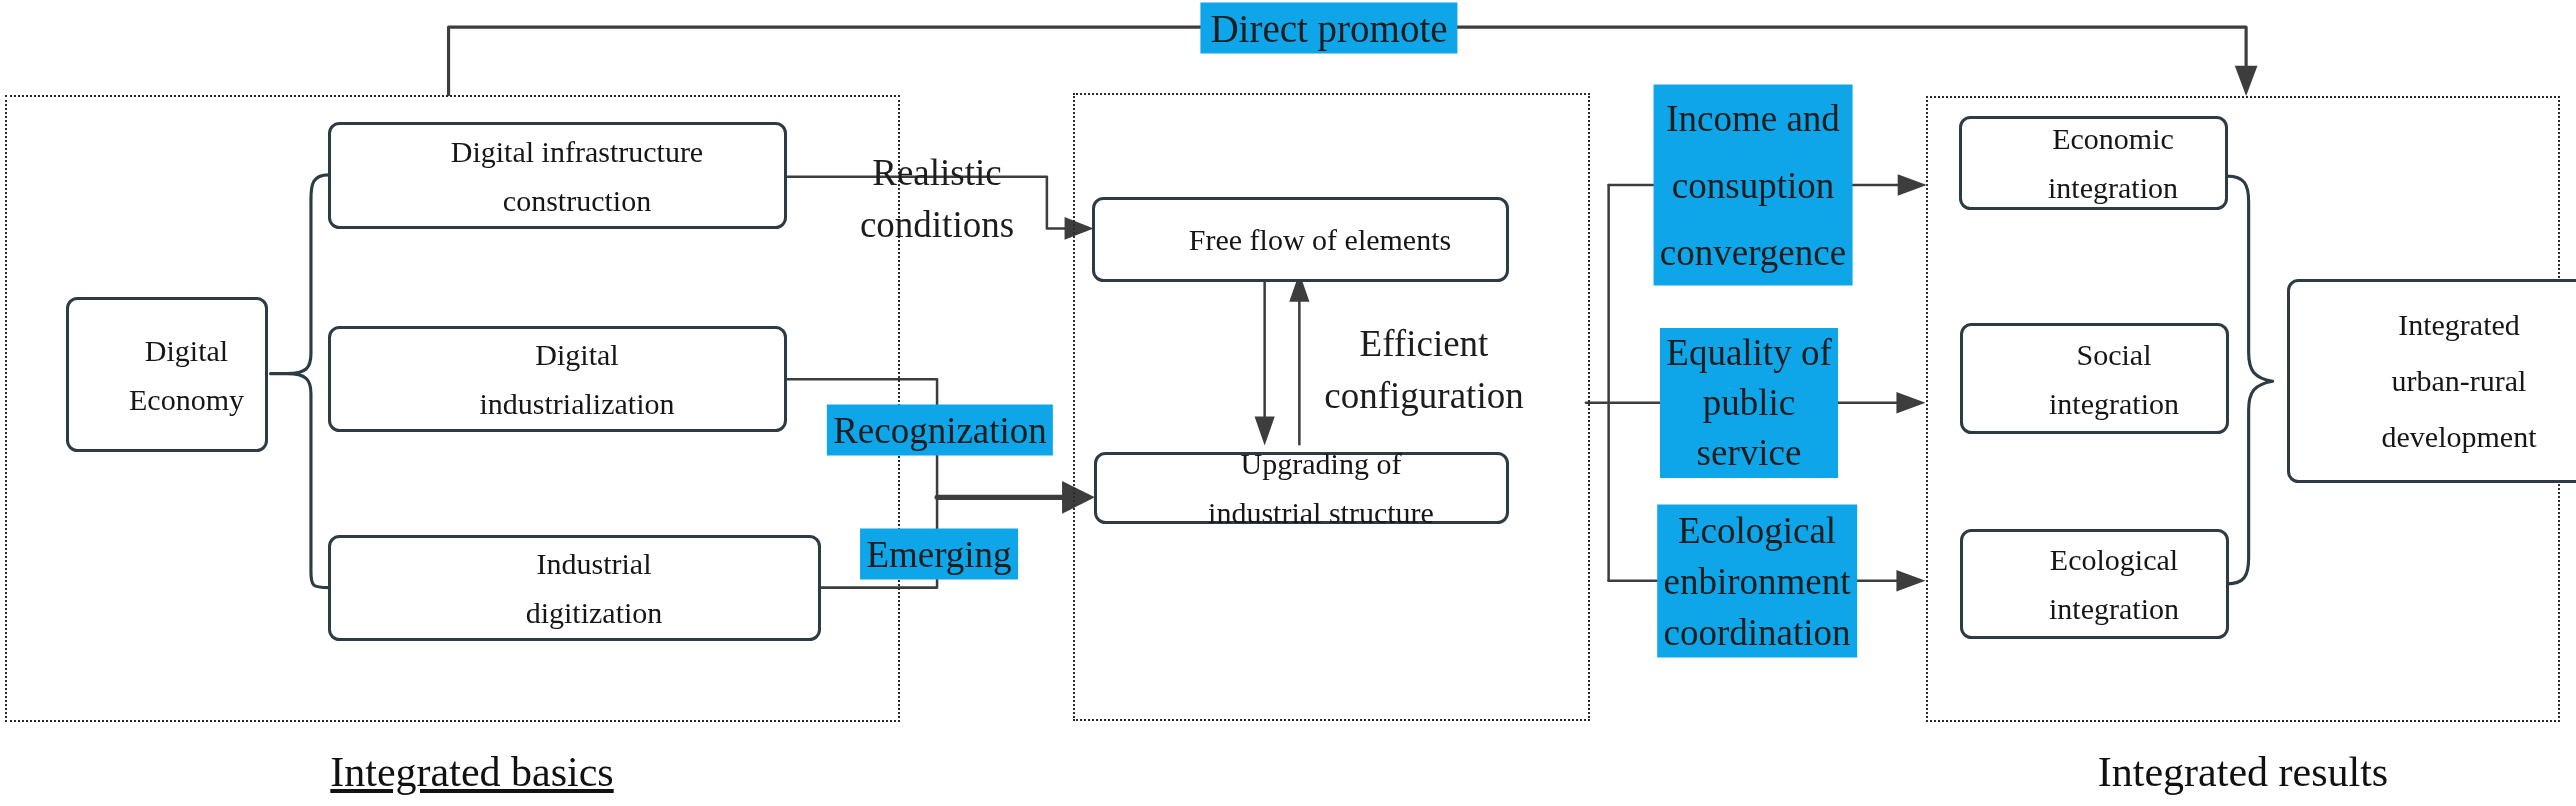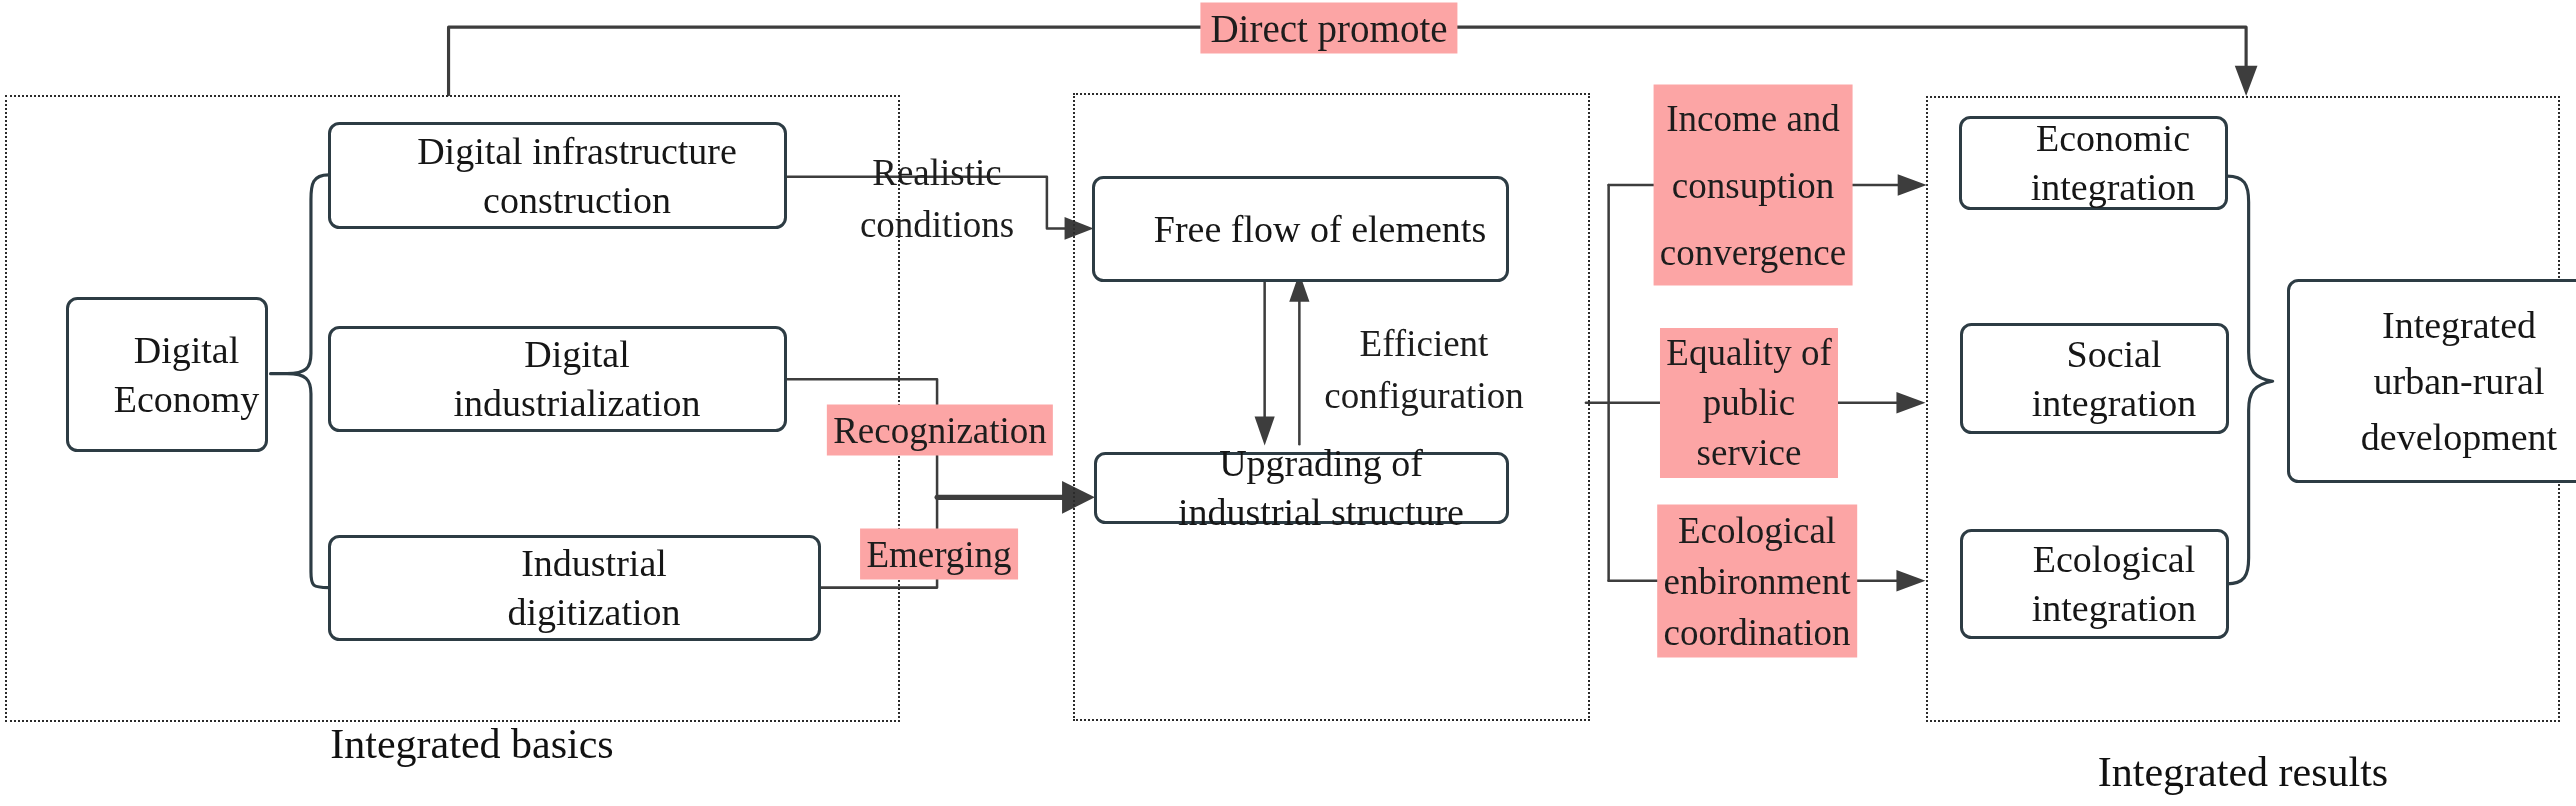--- a/index.html
+++ b/index.html
@@ -7,27 +7,27 @@
     position:relative;width:2576px;height:806px;background:#fff;overflow:hidden;
     font-family:"Liberation Serif","DejaVu Serif",serif;color:#161616;
   }
   #wires{position:absolute;left:0;top:0;width:2576px;height:806px;}
   .section{
     position:absolute;border:2.5px dotted #2b2b2b;background:transparent;
   }
   .box{
     position:absolute;border:3.2px solid #2d3c44;border-radius:11.4px;background:#fff;
     display:flex;align-items:center;justify-content:center;text-align:center;
-    font-size:38px;line-height:49px;white-space:pre-line;box-sizing:border-box;padding-left:39px;
+    font-size:30px;line-height:49px;white-space:pre-line;box-sizing:border-box;padding-left:39px;
   }
   .lbl{
     position:absolute;transform:translate(-50%,-50%);text-align:center;
     font-size:37px;line-height:51px;white-space:pre-line;color:#1d1d1d;
   }
-  .lbl.bg{background:#fca5a5;padding:0 6.3px;}
+  .lbl.bg{background:#0ea5e9;padding:0 6.3px;}
   .caption{
     position:absolute;transform:translate(-50%,-50%);text-align:center;
     font-size:42px;color:#111;white-space:nowrap;
   }
 </style>
 </head>
 <body>
 
 <div id="stage">
 
@@ -73,21 +73,21 @@
   <div class="section" style="left:1926px;top:96px;width:630px;height:622px;"></div>
 
   <div class="box" style="left:66px;top:297px;width:202px;height:155px;">Digital
 Economy</div>
   <div class="box" style="left:328px;top:122px;width:459px;height:107px;">Digital infrastructure
 construction</div>
   <div class="box" style="left:328px;top:326px;width:459px;height:106px;">Digital
 industrialization</div>
   <div class="box" style="left:328px;top:535px;width:493px;height:106px;">Industrial
 digitization</div>
-  <div class="box" style="left:1092px;top:176px;width:417px;height:106px;">Free flow of elements</div>
+  <div class="box" style="left:1092px;top:197px;width:417px;height:85px;">Free flow of elements</div>
   <div class="box" style="left:1094px;top:452px;width:415px;height:72px;">Upgrading of
 industrial structure</div>
   <div class="box" style="left:1959px;top:116px;width:269px;height:94px;">Economic
 integration</div>
   <div class="box" style="left:1960px;top:323px;width:269px;height:111px;">Social
 integration</div>
   <div class="box" style="left:1960px;top:529px;width:269px;height:110px;">Ecological
 integration</div>
   <div class="box" style="left:2287px;top:279px;width:305px;height:204px;line-height:56px;">Integrated
 urban-rural
@@ -103,17 +103,17 @@
   <div class="lbl bg" style="left:1753px;top:185px;line-height:67px;">Income and
 consuption
 convergence</div>
   <div class="lbl bg" style="left:1749px;top:403px;line-height:50px;text-align:center;">Equality of
 public
 service</div>
   <div class="lbl bg" style="left:1757px;top:581px;line-height:51px;">Ecological
 enbironment
 coordination</div>
 
-  <div class="caption" style="left:472px;top:744px;">Integrated basics</div>
+  <div class="caption" style="left:472px;top:772px;text-decoration:underline;">Integrated basics</div>
   <div class="caption" style="left:2243px;top:772px;">Integrated results</div>
 
 </div>
 
 
 </body></html>

